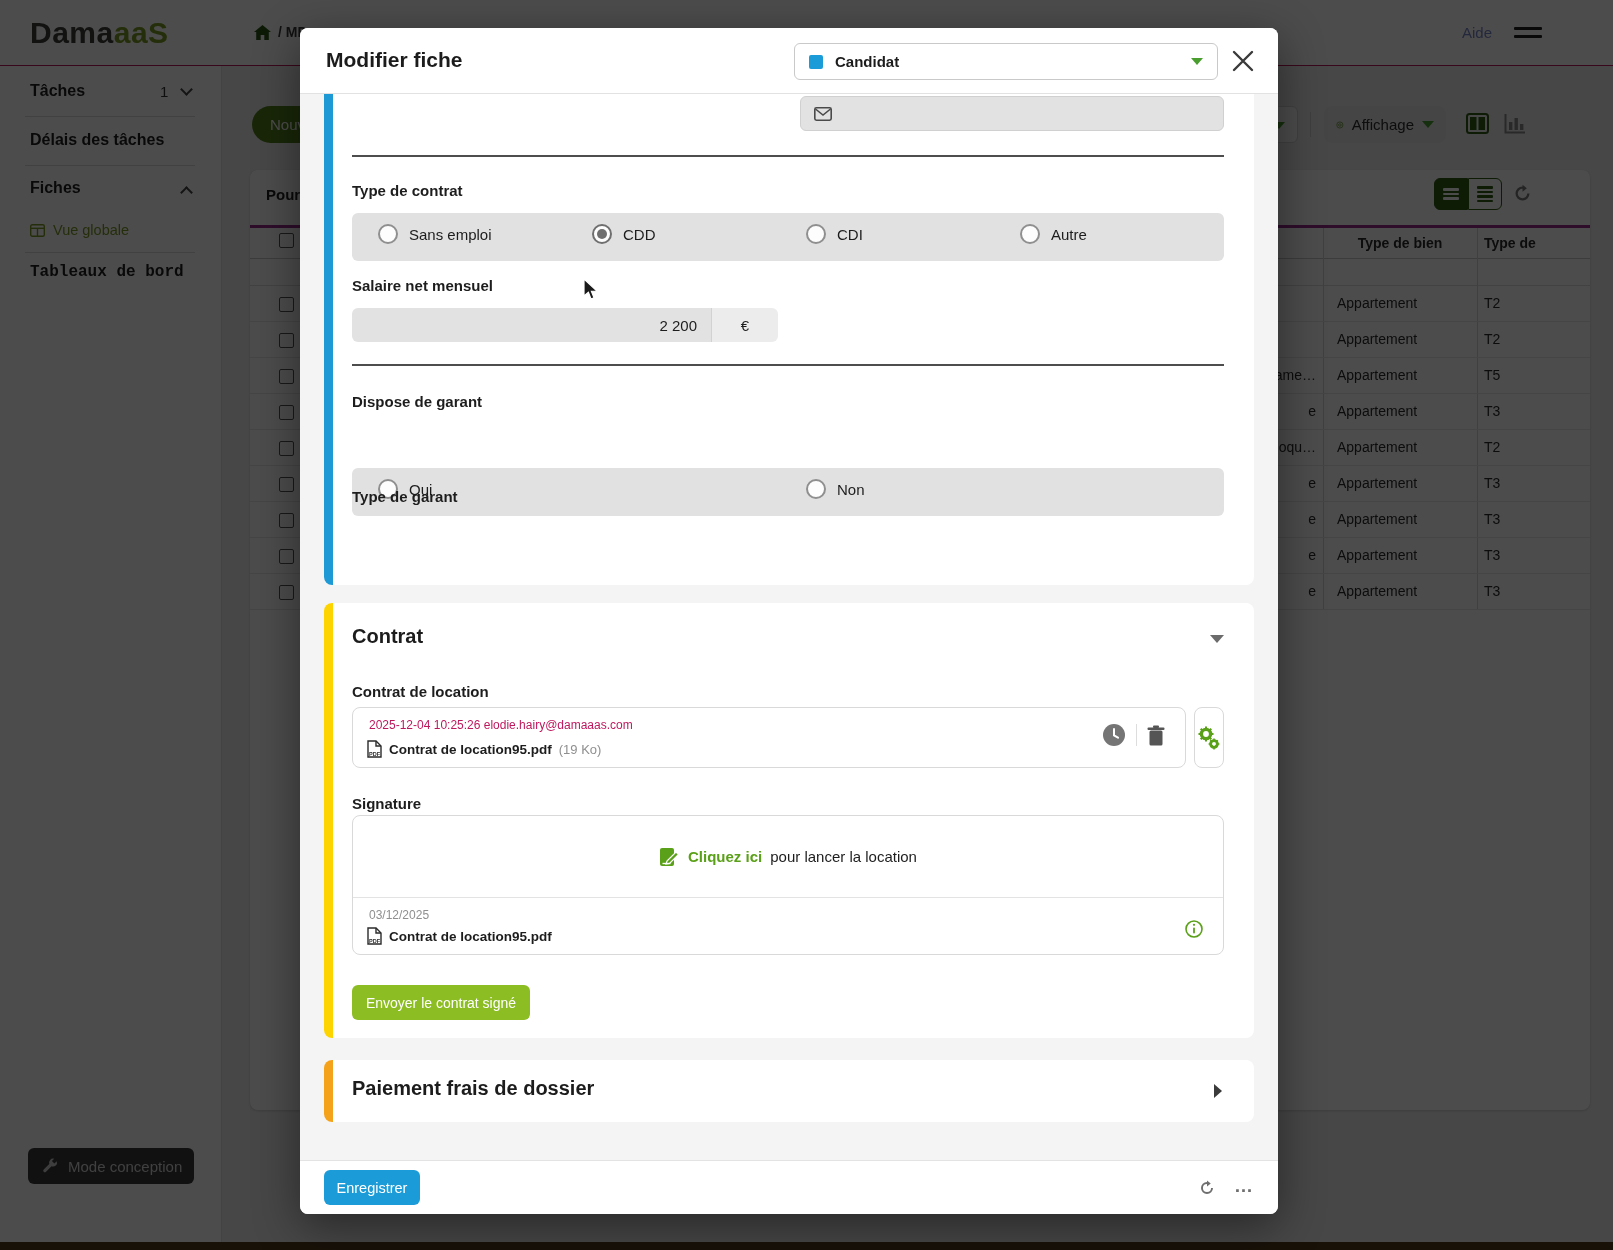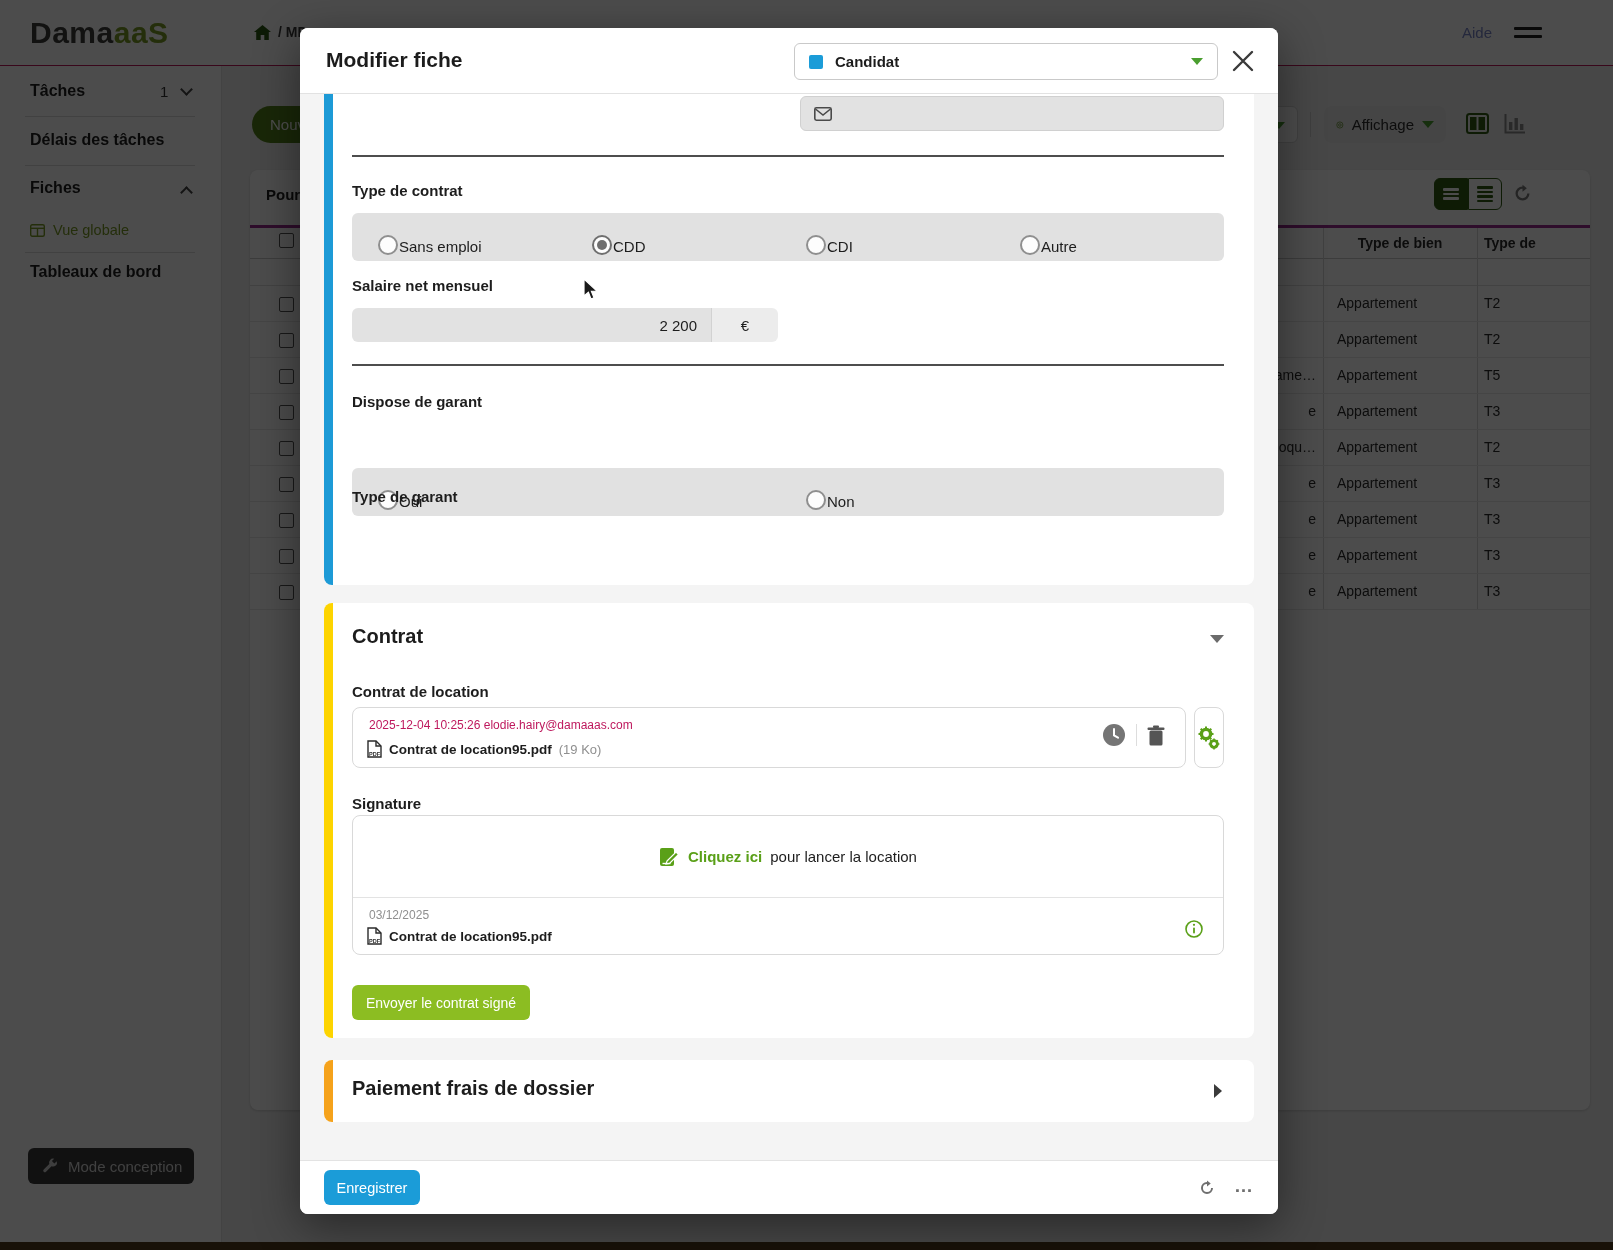--- a/index.html
+++ b/index.html
@@ -78,21 +78,21 @@
   .card1 { top:0; height:491px; border-radius:0 0 8px 8px; }
   .card1 .sbar { background:#1d9ad6; border-radius:0 0 0 8px; }
   .card2 { top:509px; height:435px; } .card2 .sbar { background:#fdd400; }
   .card3 { top:966px; height:62px; }  .card3 .sbar { background:#f5a21b; }
 
   .flabel { position:absolute; left:28px; font-size:15px; font-weight:600; color:#1d1d1d; }
   .darkhr { position:absolute; left:28px; width:872px; height:2px; background:#4d4d4d; }
   .emailfld { position:absolute; left:476px; top:2px; width:424px; height:35px; background:#e2e2e2; border:1px solid #d0d0d0;
               border-radius:6px; display:flex; align-items:center; padding-left:13px; }
   .rbar { position:absolute; left:28px; width:872px; height:48px; background:#e1e1e1; border-radius:6px; }
-  .ritem { position:absolute; top:0; height:42px; display:flex; align-items:flex-end; gap:1px; cursor:default; }
+  .ritem { position:absolute; top:0; height:42px; display:flex; align-items:center; gap:11px; cursor:default; }
   .radio { width:20px; height:20px; border:2px solid #8f8f8f; border-radius:50%; background:#fdfdfd; position:relative; }
   .radio.sel { border-color:#6f6f6f; }
   .radio.sel::after { content:""; position:absolute; left:3px; top:3px; width:10px; height:10px; border-radius:50%; background:#6f6f6f; }
   .rlabel { font-size:15px; color:#1d1d1d; }
   .salwrap { position:absolute; left:28px; top:214px; width:426px; height:34px; border-radius:6px; overflow:hidden; display:flex; }
   .salval { width:359px; background:#e2e2e2; font-size:15px; color:#1d1d1d; display:flex; align-items:center; justify-content:flex-end; padding-right:14px; }
   .salunit { width:67px; background:#ececec; border-left:1px solid #d2d2d2; font-size:15px; color:#1d1d1d; display:flex; align-items:center; justify-content:center; }
 
   .sectitle { position:absolute; left:28px; font-size:20px; font-weight:bold; color:#1c1c1c; }
   .filebox { position:absolute; left:28px; top:104px; width:834px; height:61px; background:#fff; border:1px solid #d9d9d9; border-radius:8px; }
@@ -155,21 +155,21 @@
     <span class="chev up" style="left:182px; top:122px;"></span>
     <div class="vueglobale">
       <svg width="15" height="13" viewBox="0 0 15 13">
           <rect x="0.7" y="0.7" width="13.6" height="11.6" rx="1.5" fill="none" stroke="#7a9b26" stroke-width="1.4"></rect>
           <line x1="0.7" y1="4.3" x2="14.3" y2="4.3" stroke="#7a9b26" stroke-width="1.4"></line>
           <line x1="7.5" y1="4.3" x2="7.5" y2="12.3" stroke="#7a9b26" stroke-width="1.4"></line>
         </svg>
       <span>Vue globale</span>
     </div>
     <div class="sdiv" style="top:186px;"></div>
-    <div class="snav" style="top:197px;">Tableaux de bord</div>
+    <div class="snav" style="top:197px;font-family:Liberation Mono, monospace;">Tableaux de bord</div>
     <div class="modebtn">
       <svg width="16" height="16" viewBox="0 0 16 16">
           <path d="M14.8 3.2a4 4 0 0 1-5.3 5L4 13.7a1.6 1.6 0 0 1-2.3-2.3L7.3 6A4 4 0 0 1 12.2.8L9.9 3.1l2.5 2.5 2.4-2.4z" fill="#cfcfcf"></path>
         </svg>
       <span>Mode conception</span>
     </div>
   </div>
 
   <div class="main"></div>
 

